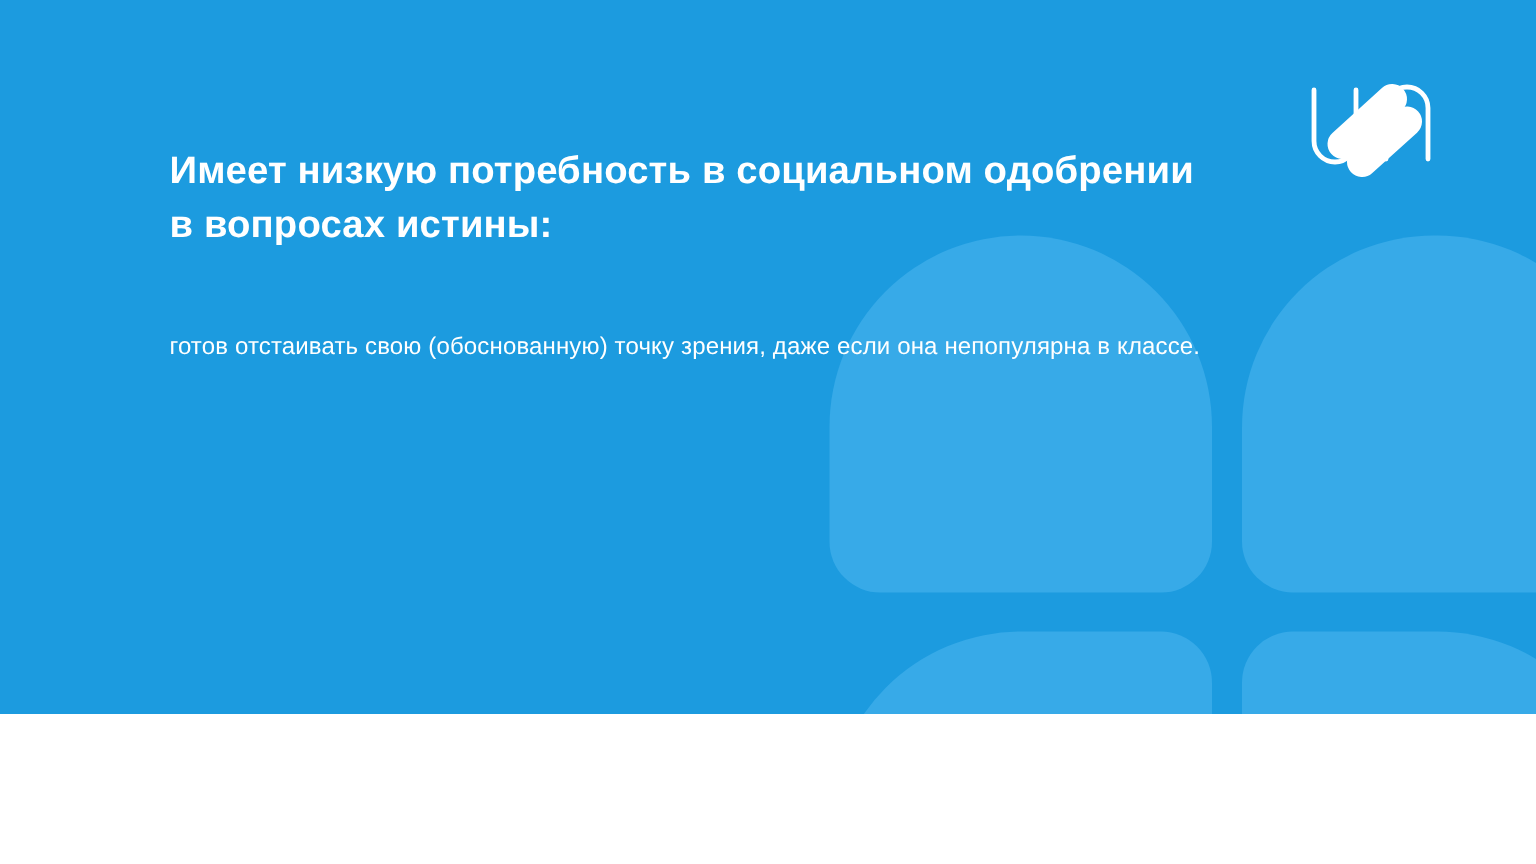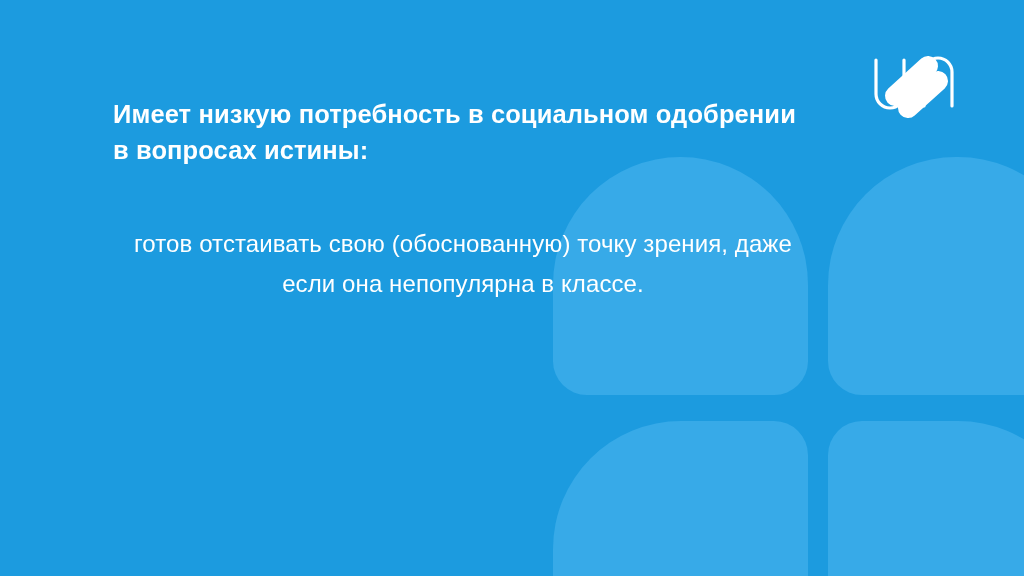--- a/index.html
+++ b/index.html
@@ -11,21 +11,21 @@
   body {
     width: 1024px;
     height: 576px;
     overflow: hidden;
     font-family: "Liberation Sans", sans-serif;
   }
 
   .slide {
     position: relative;
     width: 1024px;
-    height: 576px;
+    height: 476px;
     background: #1C9BDF;
     overflow: hidden;
   }
 
   
   .decor {
     position: absolute;
     inset: 0;
     pointer-events: none;
   }
@@ -94,29 +94,28 @@
     margin: 0;
     color: #FFFFFF;
     font-size: 25.5px;
     font-weight: bold;
     line-height: 36px;
     letter-spacing: 0.1px;
     white-space: pre-line;
   }
 
   .body-text {
-    margin: 12px;
+    margin: 0;
     padding-top: 44px;
     color: #FFFFFF;
-    font-size: 24px;
+    font-size: 16px;
     font-weight: normal;
     line-height: 40px;
     letter-spacing: 0.1px;
     white-space: pre-line;
-    text-align: center;
   }
 </style>
 </head>
 <body>
 
 <div class="slide">
 
   <div class="decor">
     <div class="petal petal-tl"></div>
     <div class="petal petal-tr"></div>

